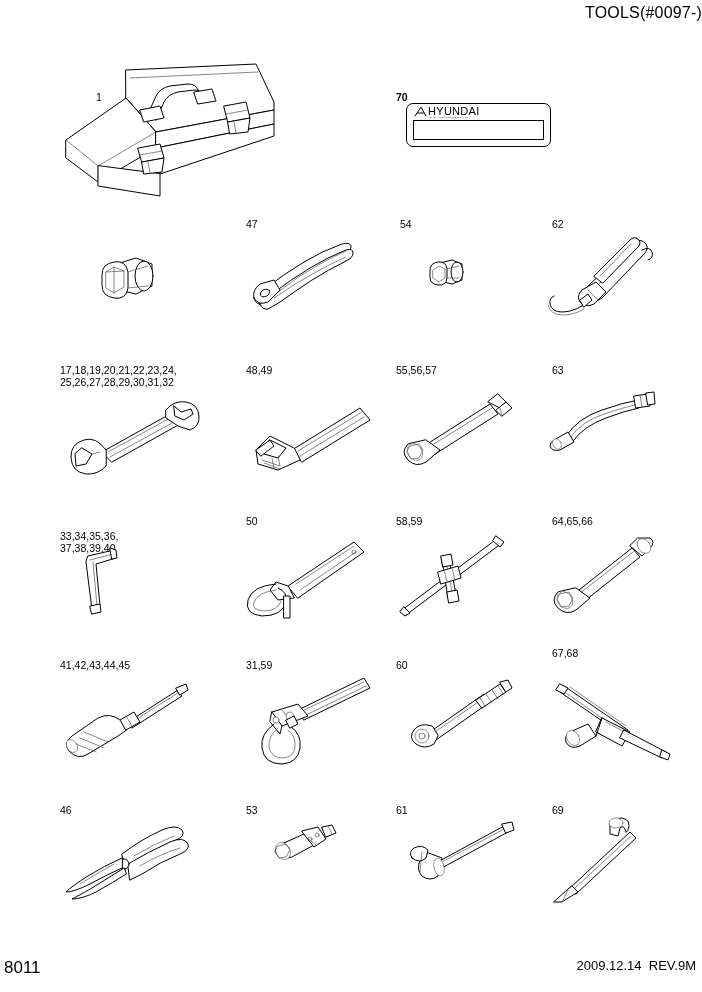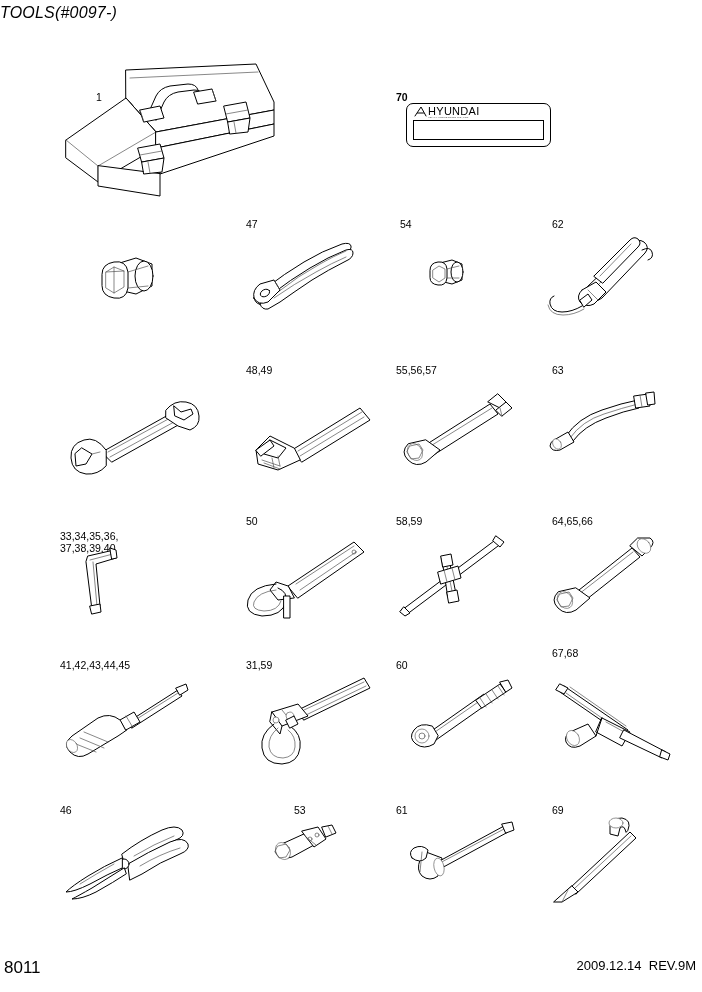--- a/index.html
+++ b/index.html
@@ -20,25 +20,24 @@
     position: absolute;
     inset: 0;
   }
 
   
   .page-title {
     position: absolute;
     top: 4px;
     left: 0;
     width: 702px;
-    text-align: left;
+    text-align: right;
     font-size: 16px;
     letter-spacing: 0.2px;
     color: #000;
-    font-style: italic;
   }
 
   
   .footer-left {
     position: absolute;
     left: 4px;
     top: 958px;
     font-size: 17px;
   }
   .footer-right {
@@ -272,20 +271,24 @@
 
       <path class="fillw" d="M34 68 L42 62 L46 68 L38 75 Z"></path>
 
       <path class="ln" d="M36 74 Q26 80 16 80 Q6 80 4 72 Q3 66 8 64"></path>
       <path class="ln-thin" d="M38 77 Q28 83 17 83 Q4 83 2 73"></path>
 
       <path class="ln" d="M96 18 Q104 14 106 20 Q108 26 102 28"></path>
     </svg>
   </div>
 
+  <div class="item" style="left:60px; top:365px; width:180px;">
+    <div class="item-label">17,18,19,20,21,22,23,24,
+25,26,27,28,29,30,31,32</div>
+  </div>
   <div class="item-art" style="position:absolute; left:62px; top:396px;">
     <svg width="140" height="80" viewBox="0 0 140 80">
       <path class="fillw" d="M40 56 L108 18 L118 28 L50 66 Z"></path>
       <path class="ln-thin" d="M46 56 L110 21"></path>
       <path class="ln-thin" d="M48 61 L112 26"></path>
 
       <path class="fillw" d="M104 14 Q112 4 124 6 Q136 8 137 20 Q138 30 128 34 L116 30 L104 22 Z"></path>
       <path class="fillw" d="M112 10 L119 16 L129 13 L131 18 L122 24 L113 20 Z"></path>
 
       <path class="fillw" d="M44 54 Q34 40 22 44 Q8 48 9 62 Q10 76 24 78 Q36 79 44 70 Z"></path>
@@ -530,21 +533,21 @@
       <path class="ln-thin" d="M76 46 Q96 34 116 28"></path>
 
       <circle class="fillw" cx="60" cy="44" r="5"></circle>
 
       <path class="fillw" d="M58 38 Q40 46 24 56 Q8 66 2 72 Q10 72 26 64 Q44 54 58 48 Z"></path>
       <path class="fillw" d="M60 48 Q44 58 28 68 Q14 76 8 79 Q18 79 32 72 Q50 62 62 54 Z"></path>
       <path class="ln-thin" d="M50 44 Q32 54 16 64"></path>
     </svg>
   </div>
 
-  <div class="item" style="left:246px; top:805px;margin-left:48px;">
+  <div class="item" style="left:246px; top:805px;">
     <div class="item-label">53</div>
   </div>
   <div class="item-art" style="position:absolute; left:270px; top:825px;">
     <svg width="70" height="56" viewBox="0 0 70 56">
 
       <path class="fillw" d="M14 18 L36 8 L44 20 L22 32 Q10 36 6 28 Q4 22 14 18 Z"></path>
       <ellipse class="fillw-thin" cx="13" cy="26" rx="7" ry="9" transform="rotate(-30 13 26)"></ellipse>
       <path class="ln-thin" d="M8 21 L16 19 L20 25 L16 32 L9 33 L5 27 Z"></path>
 
       <path class="fillw" d="M32 6 L48 2 L56 14 L44 22 L36 12 Z"></path>

